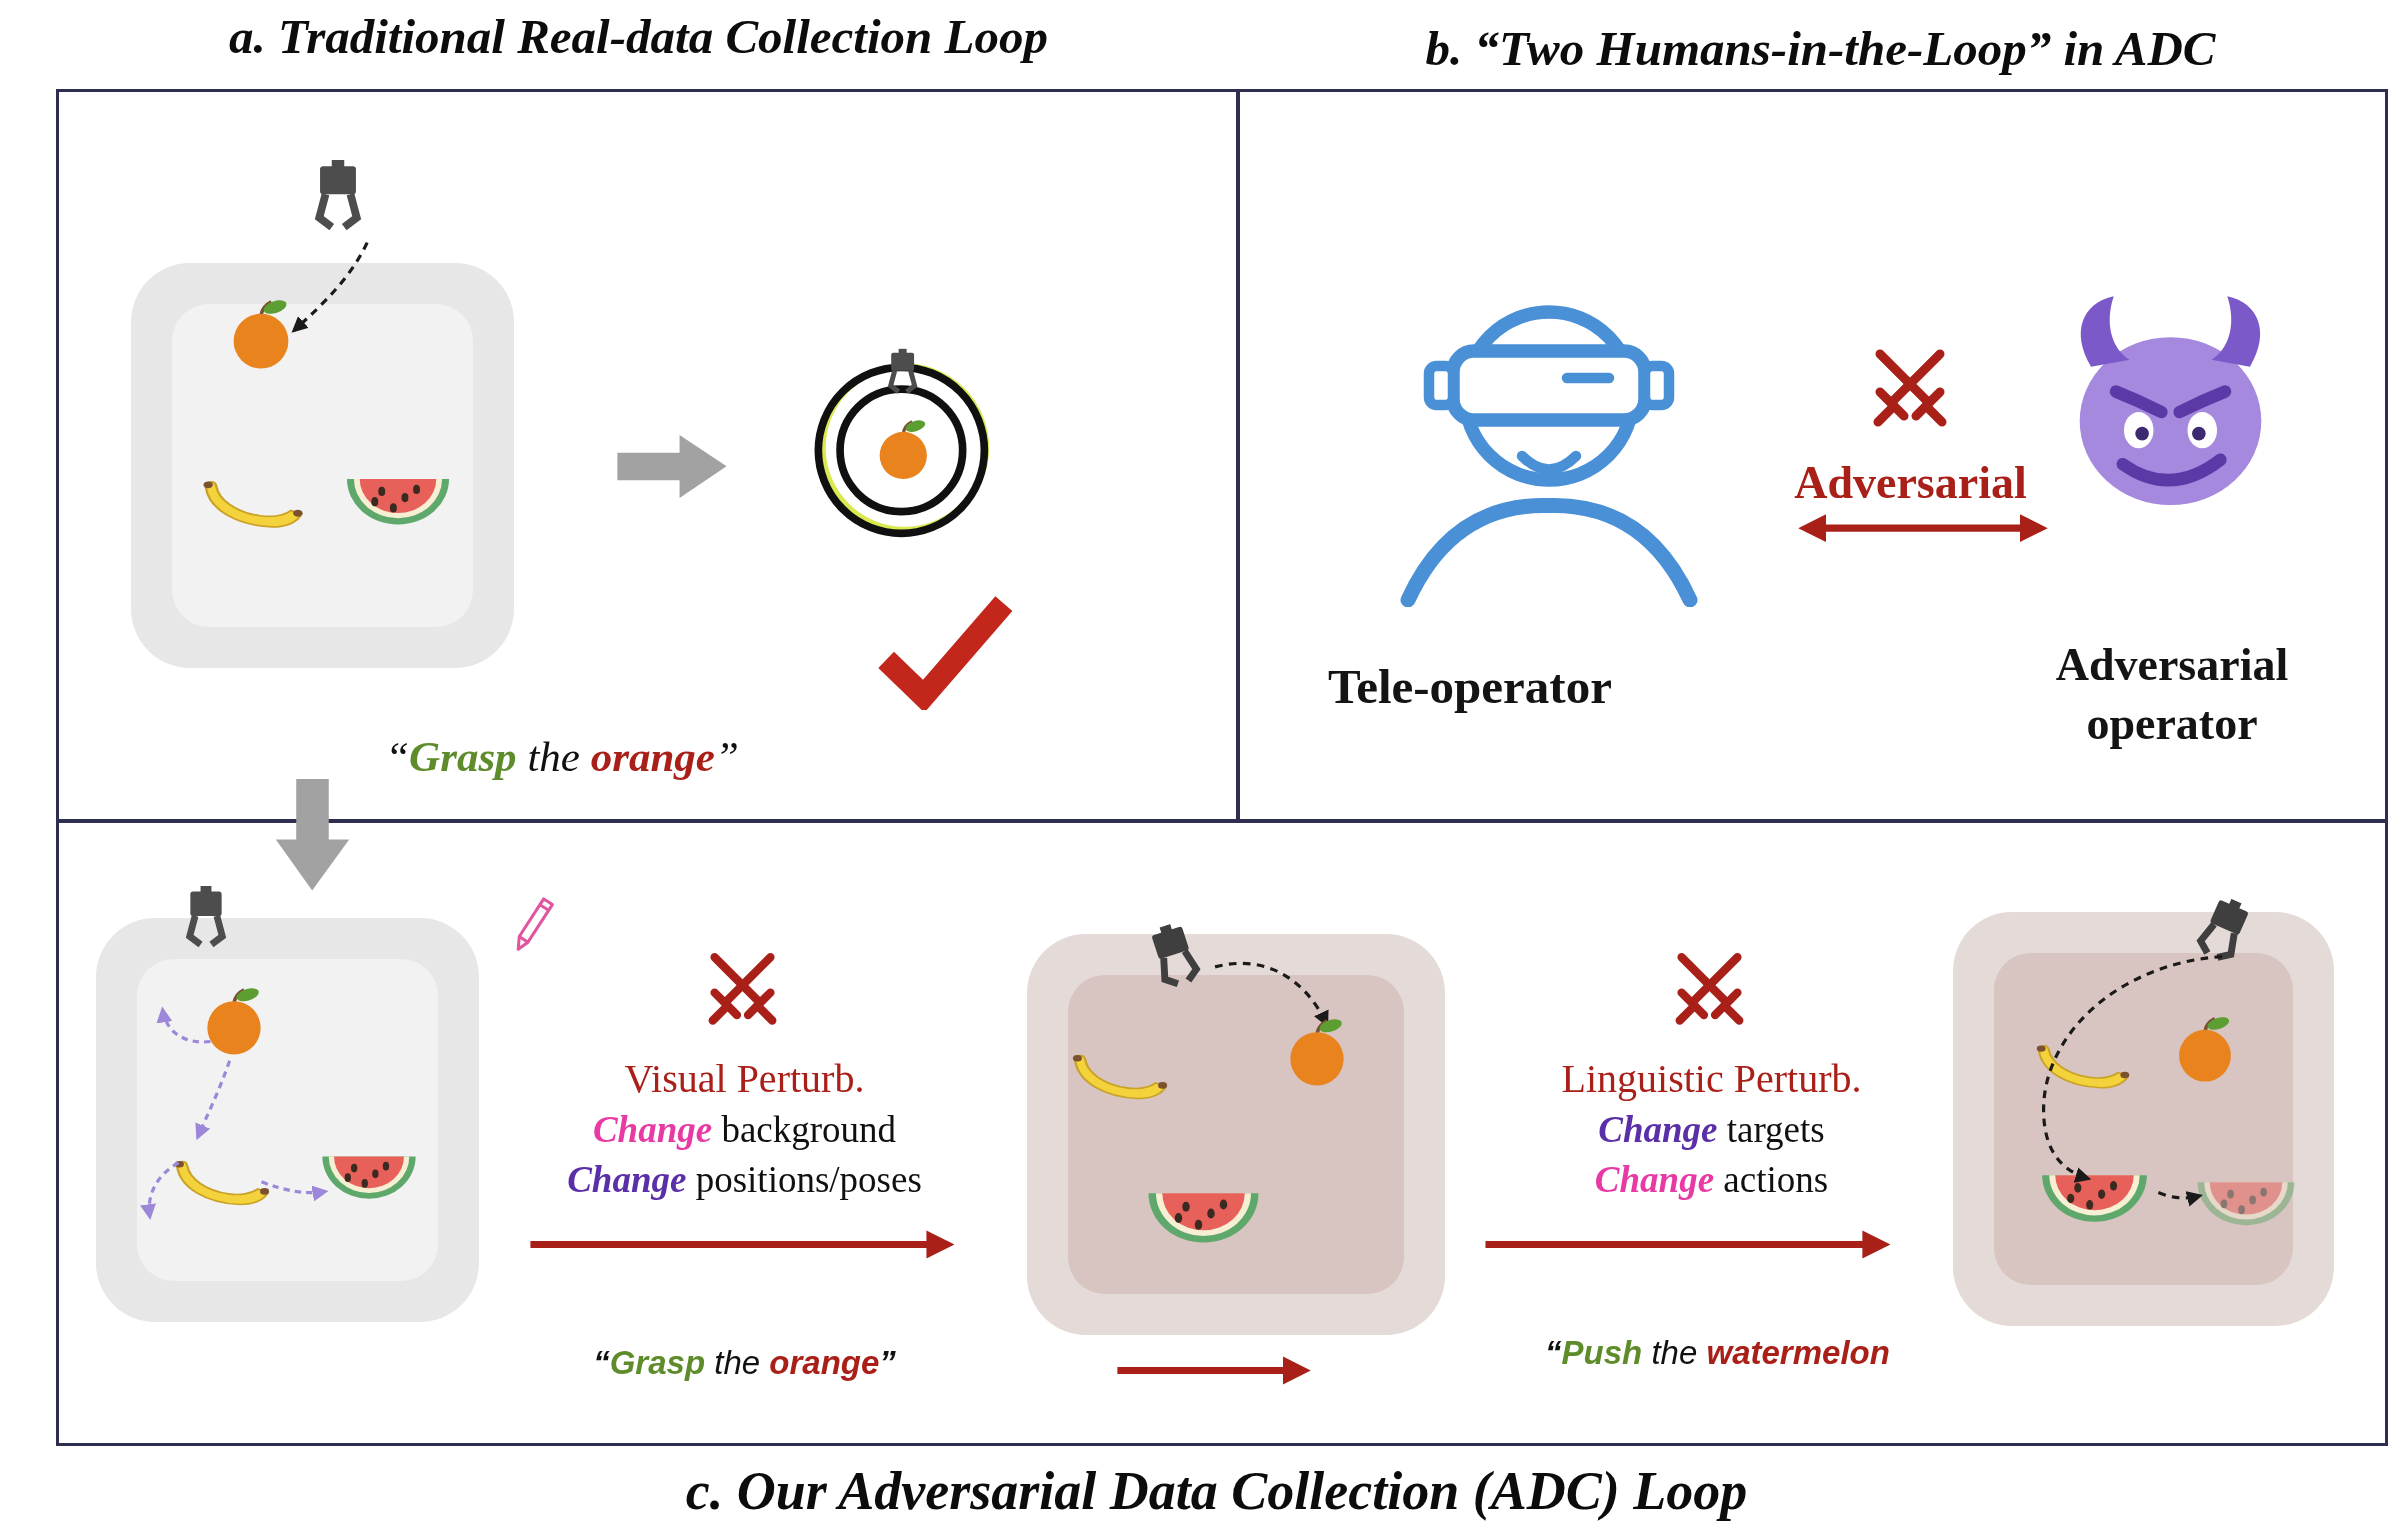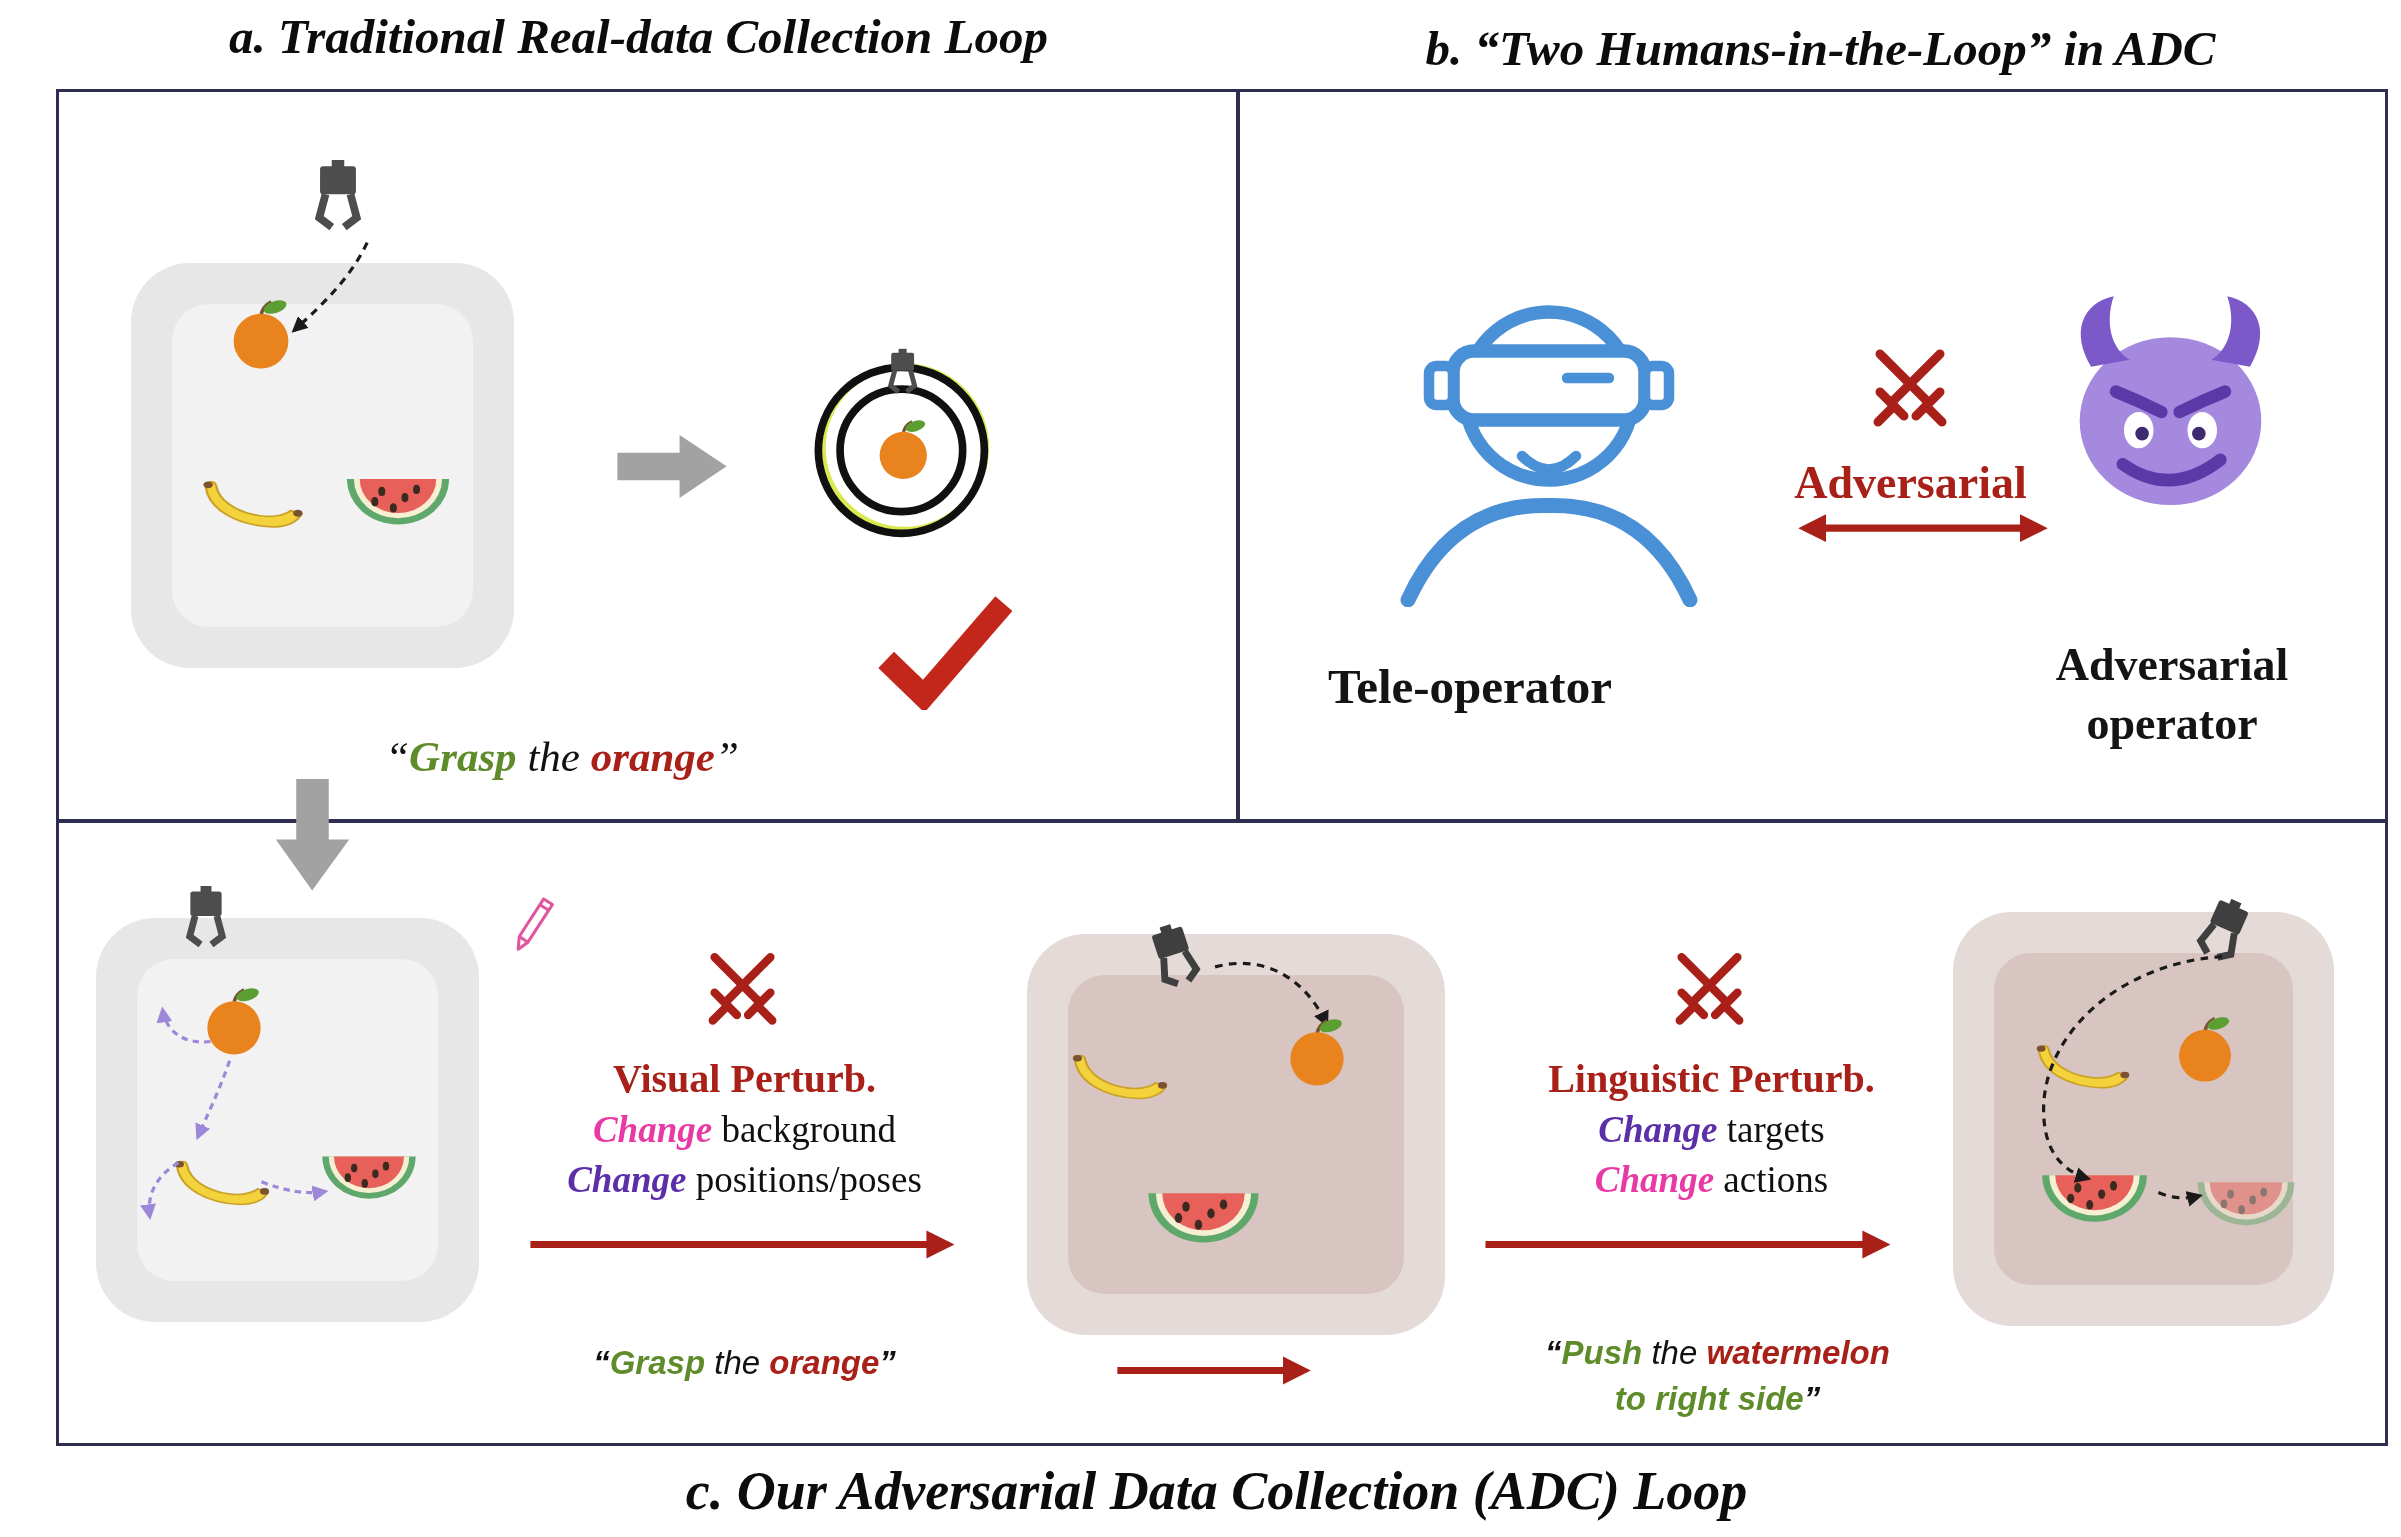--- a/index.html
+++ b/index.html
@@ -76,21 +76,21 @@
         font-size:49px;font-weight:bold;color:#141414;z-index:3}
   .advlbl{position:absolute;left:1719px;top:456px;width:383px;text-align:center;
           font-size:46px;font-weight:bold;color:#A92019;z-index:3}
   .advop{position:absolute;left:1974px;top:635px;width:396px;text-align:center;
          font-size:46px;font-weight:bold;color:#141414;line-height:59px;z-index:3}
 
   
   .pblock{position:absolute;text-align:center;z-index:3}
   .vp{left:505px;top:1055px;width:479px}
   .lp{left:1469px;top:1055px;width:485px}
-  .ptitle{font-size:40px;font-weight:bold;color:#A92019}
+  .ptitle{font-size:40px;font-weight:normal;color:#A92019}
   .pline{font-size:37px;color:#101010;margin-top:6.4px}
   .chg-p{color:#5B2FA8;font-weight:bold;font-style:italic}
   .chg-m{color:#E83AA4;font-weight:bold;font-style:italic}
 
   
   .quote-a{position:absolute;left:217px;top:732px;width:690px;text-align:center;
            font-size:43px;font-style:italic;color:#111;z-index:3}
   .quote-a .vb{color:#5E8C2A;font-weight:bold}
   .quote-a .ob{color:#A92019;font-weight:bold}
   .squote{position:absolute;text-align:center;font-family:"Liberation Sans",sans-serif;
@@ -314,21 +314,20 @@
     <div class="pline"><span class="chg-m">Change</span><span> actions</span></div>
   </div>
   <svg class="abs redarrow2" viewBox="0 0 700 80">
     <line x1="8" y1="40" x2="630" y2="40" stroke="#A92019" stroke-width="11" marker-end="url(#mk-red)"></line>
   </svg>
   <svg class="abs redarrowm" viewBox="0 0 370 70">
     <line x1="10" y1="35" x2="300" y2="35" stroke="#A92019" stroke-width="11" marker-end="url(#mk-red)"></line>
   </svg>
   <div class="squote pq">
     <div><span class="qm">“</span><span class="vb">Push</span><span> the </span><span class="ob">watermelon</span></div>
-    <div><span class="vb">to right side</span><span class="qm">”</span></div>
   </div>
 
   <div class="tray rose tray-c3">
       <div class="inner"></div>
     </div>
   <svg class="abs gripper-c3" viewBox="0 0 100 100">
       <use href="#sym-gripper"></use>
     </svg>
   <svg class="abs banana-c3" viewBox="0 0 100 100" preserveAspectRatio="none">
       <use href="#sym-banana"></use>

